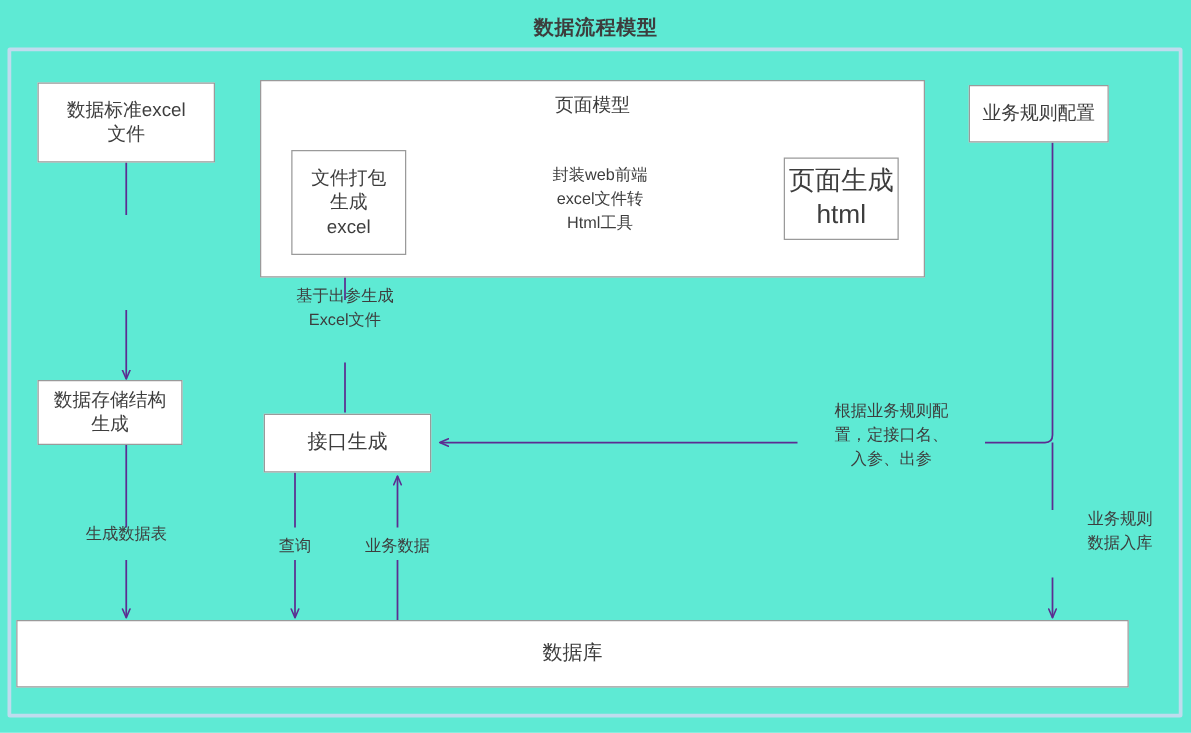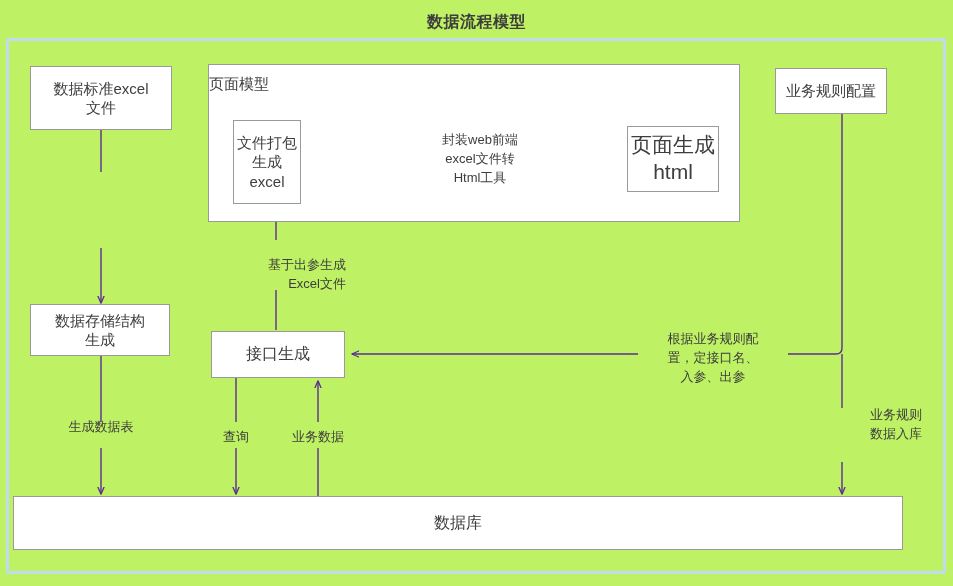--- a/index.html
+++ b/index.html
@@ -3,21 +3,21 @@
 <meta charset="utf-8">
 <title>数据流程模型</title>
 <style>
   html,body{margin:0;padding:0;}
   body{
     width:953px;height:586px;
     background:#ffffff;
     font-family:"Liberation Sans","DejaVu Sans",sans-serif;
     overflow:hidden;
   }
-  #canvas{position:relative;width:953px;height:586px;background:#bef264;}
+  #canvas{position:relative;width:953px;height:586px;background:#5eead4;}
 
   
   #frame{
     position:absolute;left:6px;top:38px;width:940px;height:536px;
     border:3px solid #bfdcee;border-radius:2px;box-sizing:border-box;
     background:transparent;
   }
 
   
   #diagram-title{
@@ -34,21 +34,21 @@
     color:#3d3d3d;text-align:center;line-height:1.28;
   }
   .node .ln{display:block;white-space:nowrap;}
 
   
   .group{
     position:absolute;box-sizing:border-box;
     border:1px solid #9a9a9a;background:#ffffff;
   }
   .group-title{
-    position:absolute;left:0;top:10px;width:100%;
+    position:absolute;left:0;top:10px;width:100%;text-align:center;
     font-size:15px;color:#3d3d3d;
   }
 
   
   .elabel{
     position:absolute;color:#3d3d3d;text-align:center;line-height:1.45;
     font-size:13px;white-space:nowrap;
   }
   .elabel .ln{display:block;}
 
@@ -99,73 +99,73 @@
 
   <div class="node" style="left:30px;top:66px;width:142px;height:64px;font-size:15px;">
     <span class="ln">数据标准excel</span>
     <span class="ln">文件</span>
   </div>
 
   <div class="group" style="left:208px;top:64px;width:532px;height:158px;">
     <div class="group-title">页面模型</div>
   </div>
 
-  <div class="node" style="left:233px;top:120px;width:68px;height:84px;font-size:15px;">
+  <div class="node" style="left:233px;top:120px;width:92px;height:84px;font-size:15px;">
     <span class="ln">文件打包</span>
     <span class="ln">生成</span>
     <span class="ln">excel</span>
   </div>
 
   <div class="node" style="left:627px;top:126px;width:92px;height:66px;font-size:21px;">
     <span class="ln">页面生成</span>
     <span class="ln">html</span>
   </div>
 
   <div class="node" style="left:775px;top:68px;width:112px;height:46px;font-size:15px;">
     <span class="ln">业务规则配置</span>
   </div>
 
-  <div class="node" style="left:30px;top:304px;width:140px;height:52px;font-size:15px;">
+  <div class="node" style="left:30px;top:304px;width:116px;height:52px;font-size:15px;">
     <span class="ln">数据存储结构</span>
     <span class="ln">生成</span>
   </div>
 
   <div class="node" style="left:211px;top:331px;width:134px;height:47px;font-size:16px;">
     <span class="ln">接口生成</span>
   </div>
 
   <div class="node" style="left:13px;top:496px;width:890px;height:54px;font-size:16px;">
     <span class="ln">数据库</span>
   </div>
 
 
   <div class="elabel" style="left:410px;top:131px;width:140px;">
     <span class="ln">封装web前端</span>
     <span class="ln">excel文件转</span>
     <span class="ln">Html工具</span>
   </div>
 
-  <div class="elabel" style="left:206px;top:256px;width:140px;text-align:right;">
+  <div class="elabel" style="left:206px;top:228px;width:140px;">
     <span class="ln">基于出参生成</span>
     <span class="ln">Excel文件</span>
   </div>
 
   <div class="elabel" style="left:31px;top:418px;width:140px;">
     <span class="ln">生成数据表</span>
   </div>
 
   <div class="elabel" style="left:201px;top:428px;width:70px;">
     <span class="ln">查询</span>
   </div>
 
   <div class="elabel" style="left:283px;top:428px;width:70px;">
     <span class="ln">业务数据</span>
   </div>
 
-  <div class="elabel" style="left:641px;top:320px;width:144px;margin-top:10px;">
+  <div class="elabel" style="left:641px;top:320px;width:144px;">
     <span class="ln">根据业务规则配</span>
     <span class="ln">置，定接口名、</span>
     <span class="ln">入参、出参</span>
   </div>
 
   <div class="elabel" style="left:856px;top:406px;width:80px;text-align:center;">
     <span class="ln">业务规则</span>
     <span class="ln">数据入库</span>
   </div>
 

